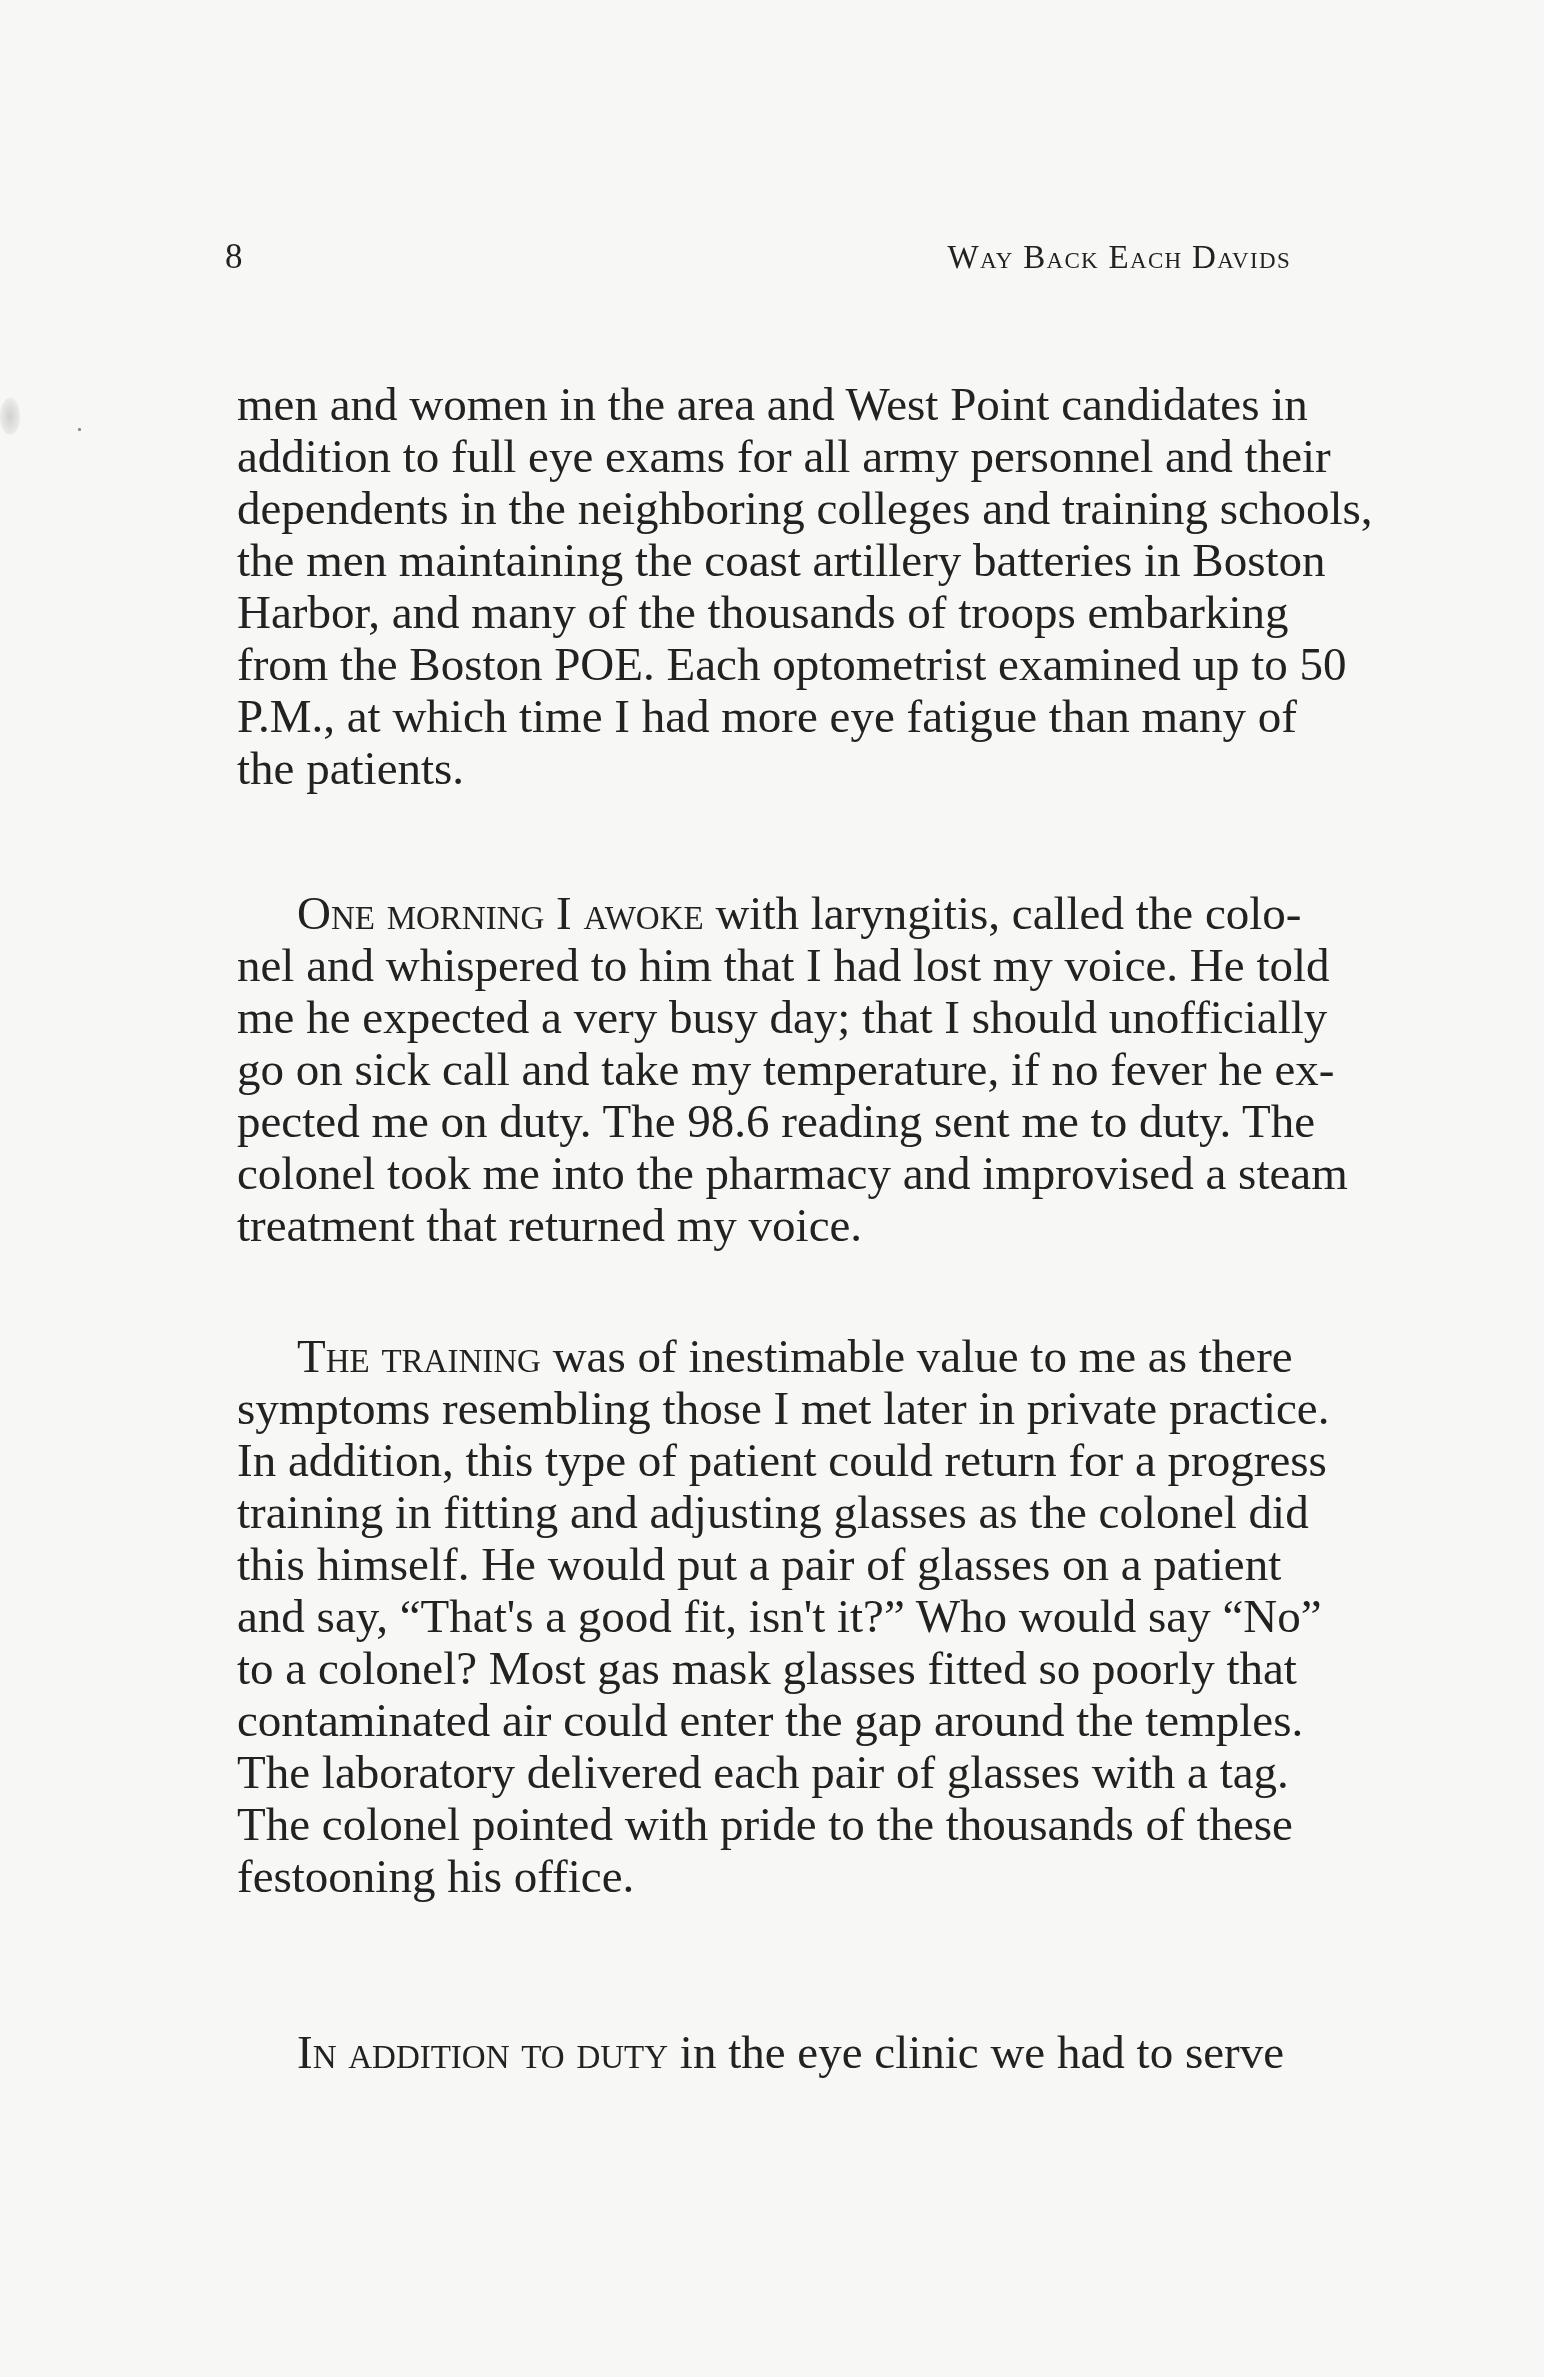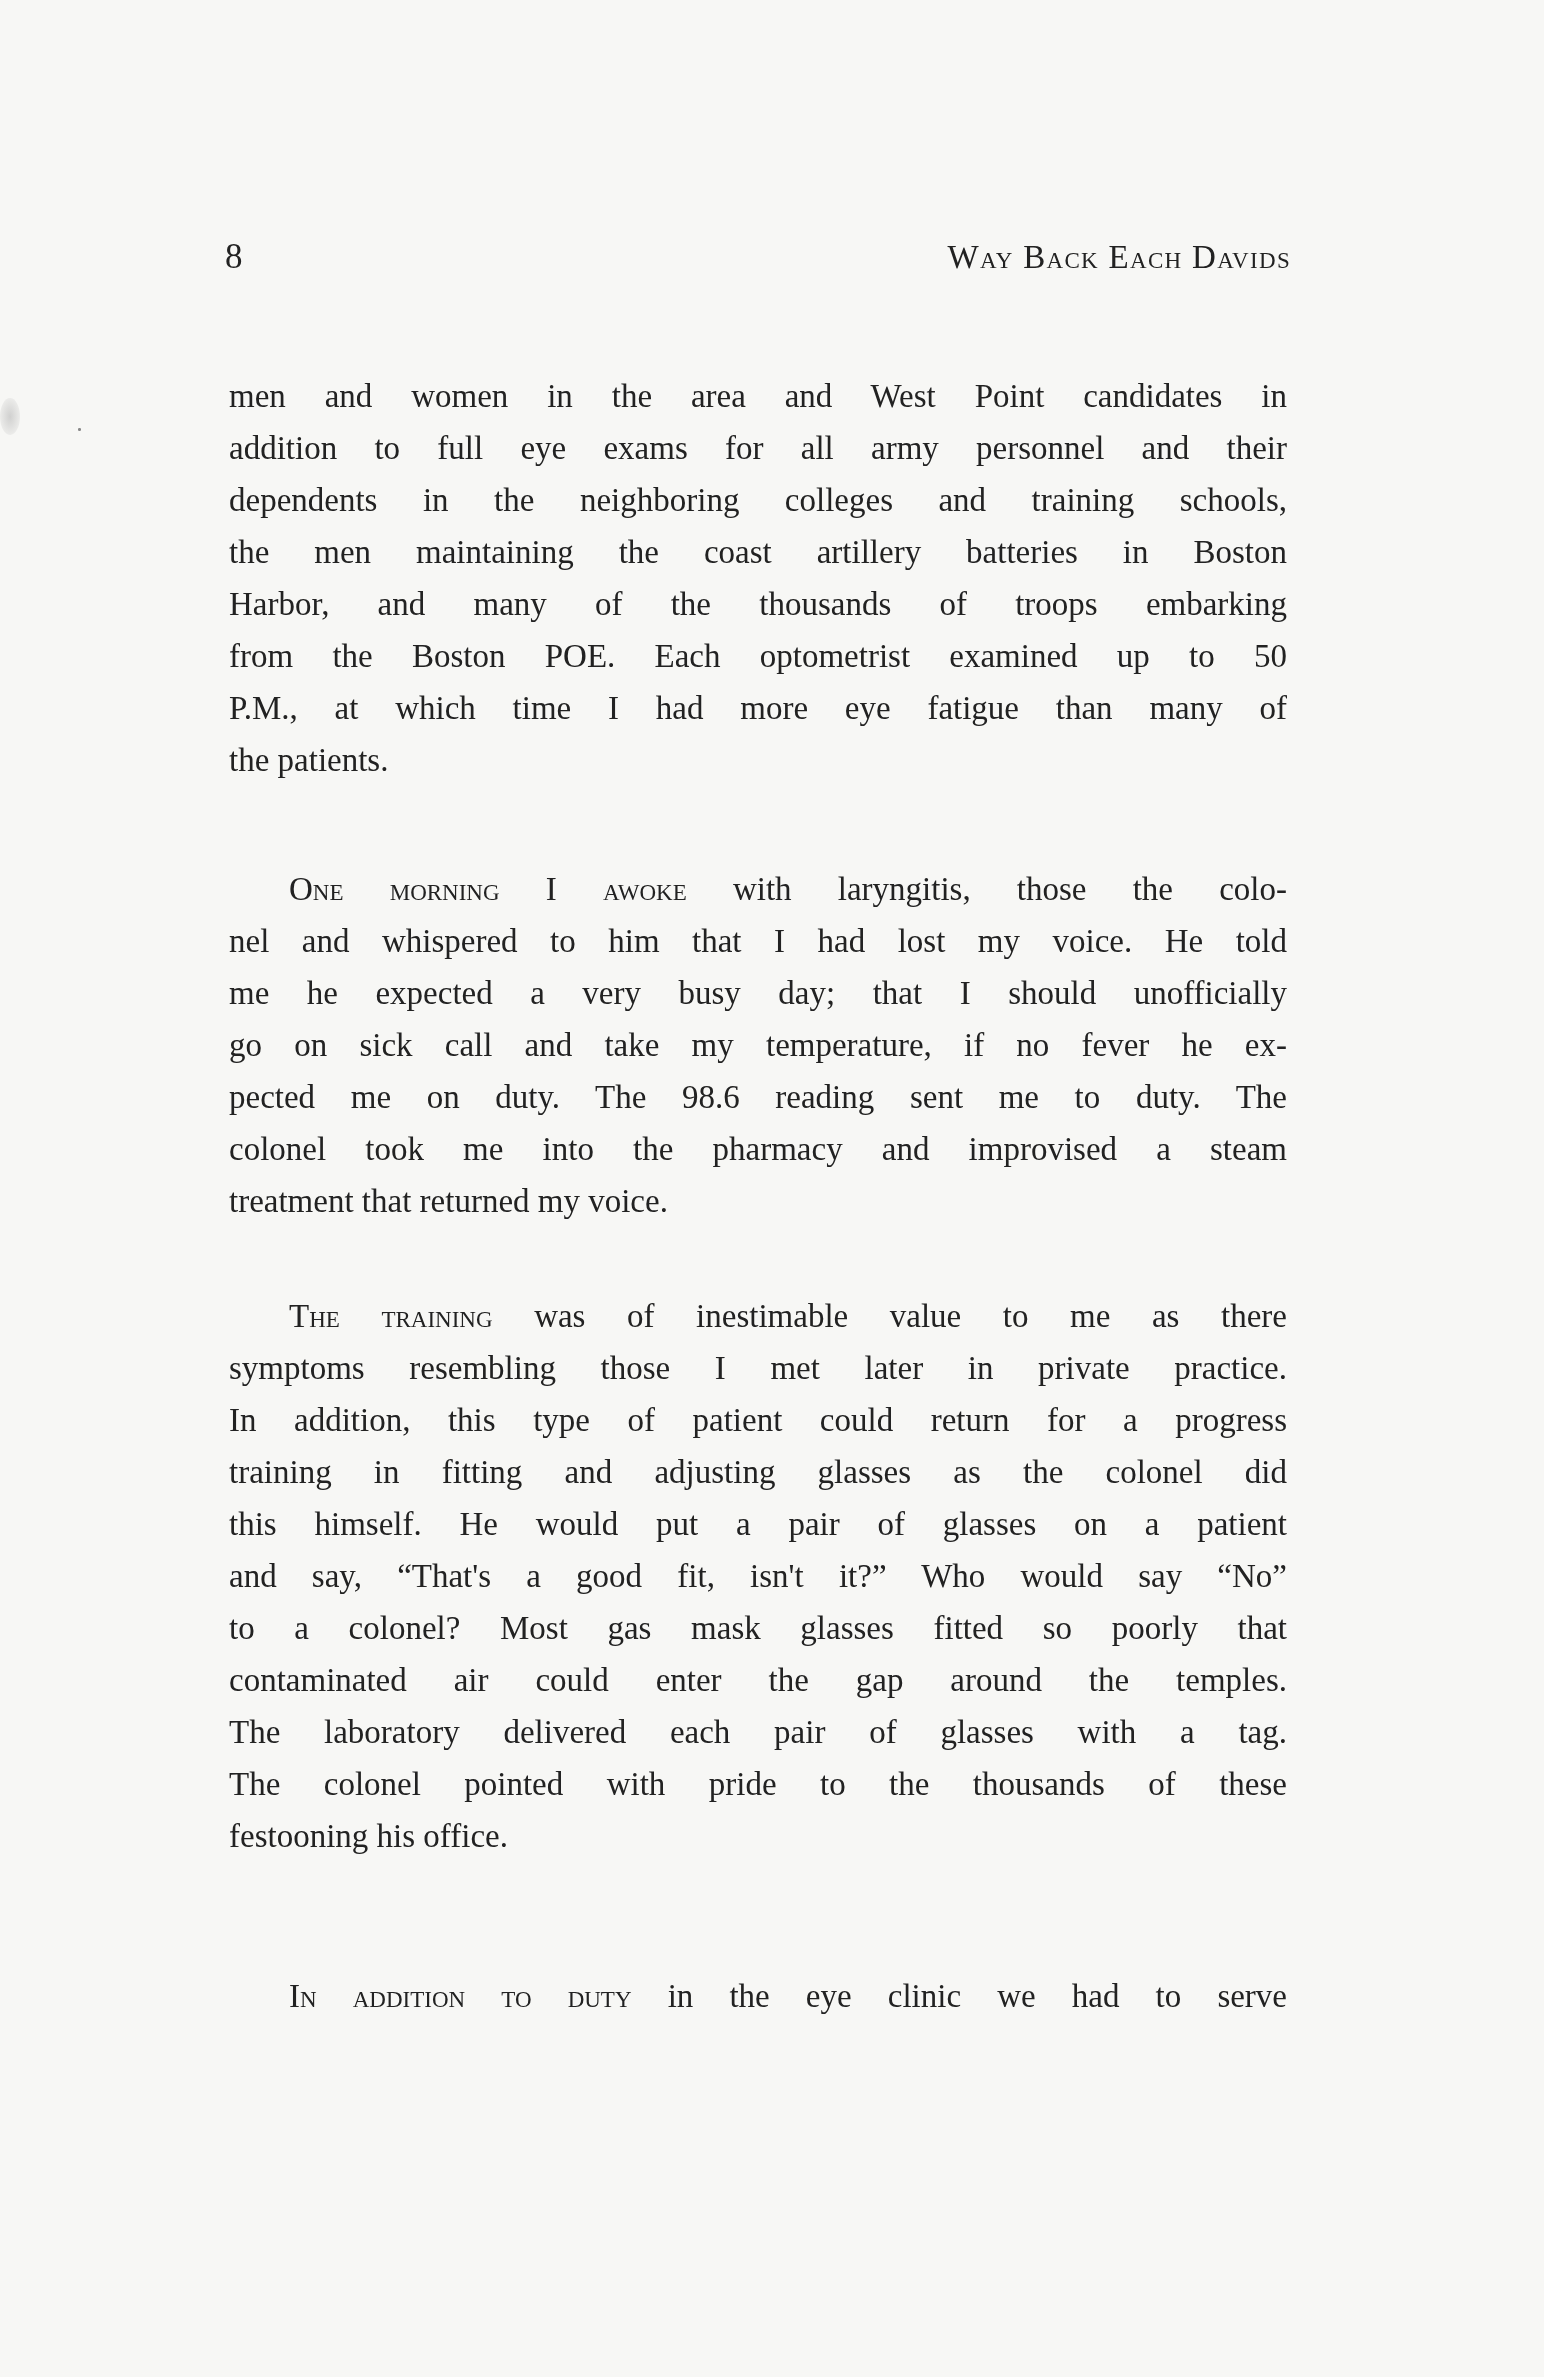--- a/index.html
+++ b/index.html
@@ -41,22 +41,22 @@
       font-variant: small-caps;
       letter-spacing: 1.3px;
     }
     .body-text {
       position: absolute;
       left: 225px;
       top: 366px;
       width: 1066px;
     }
     .para {
-      margin: 4px;
-      font-size: 33px;
+      margin: 12px;
+      font-size: 47px;
       line-height: 52px;
       text-align: justify;
       text-align-last: left;
     }
     .para .line {
       display: block;
       text-align: justify;
       text-align-last: justify;
       white-space: nowrap;
       height: 52px;
@@ -115,21 +115,21 @@
       <span class="line">the men maintaining the coast artillery batteries in Boston</span>
       <span class="line">Harbor, and many of the thousands of troops embarking</span>
       <span class="line">from the Boston POE. Each optometrist examined up to 50</span>
       <span class="line">P.M., at which time I had more eye fatigue than many of</span>
       <span class="line last">the patients.</span>
     </div>
 
     <div class="gap"></div>
 
     <div class="para indent">
-      <span class="line first"><span class="lead">One morning I awoke</span><span> with laryngitis, those the colo-</span></span>
+      <span class="line first"><span class="lead">One morning I awoke</span><span> with laryngitis, called the colo-</span></span>
       <span class="line">nel and whispered to him that I had lost my voice. He told</span>
       <span class="line">me he expected a very busy day; that I should unofficially</span>
       <span class="line">go on sick call and take my temperature, if no fever he ex-</span>
       <span class="line">pected me on duty. The 98.6 reading sent me to duty. The</span>
       <span class="line">colonel took me into the pharmacy and improvised a steam</span>
       <span class="line last">treatment that returned my voice.</span>
     </div>
 
     <div class="gap-sm"></div>
 

